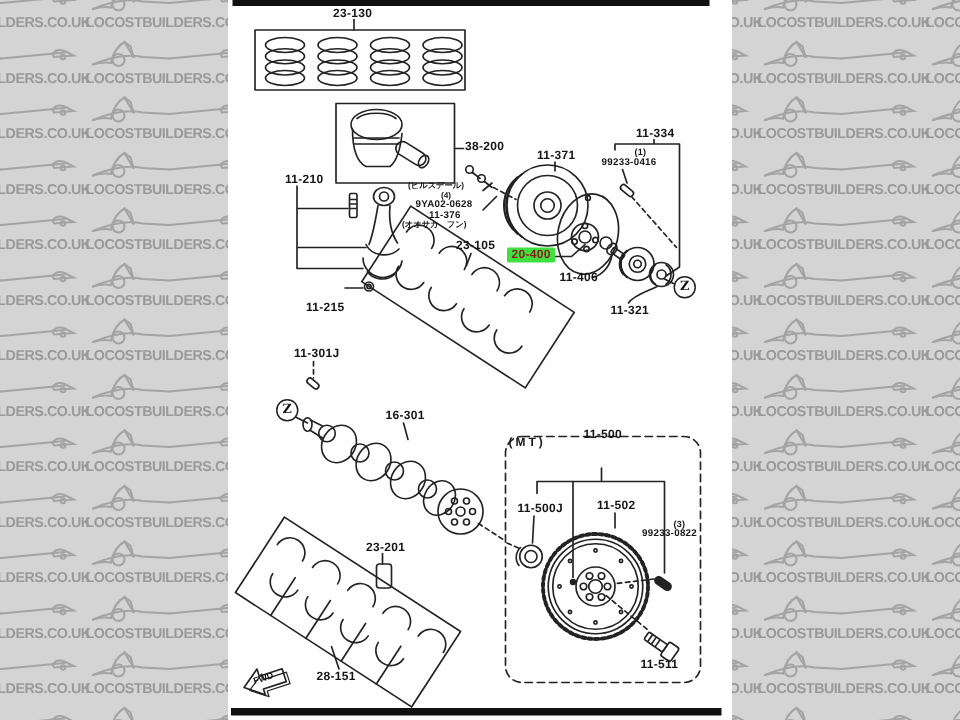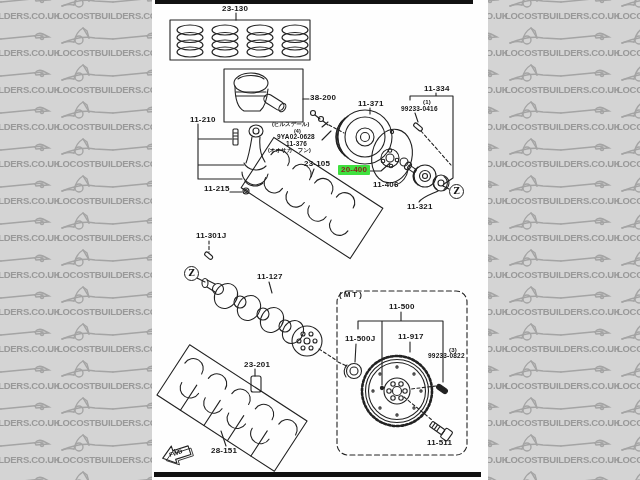--- a/index.html
+++ b/index.html
@@ -1798,46 +1798,46 @@
         <rect x="277" y="427" width="15" height="6" rx="1"></rect>
         <path d="M280 427.5 v5 M283 427.5 v5 M286 427.5 v5"></path>
         <rect x="292" y="424.5" width="8" height="11" rx="1.5"></rect>
       </g>
     </g>
   </svg>
 
   <div class="lbl" style="left:70px;top:5px">23-130</div>
   <div class="lbl" style="left:158px;top:94px">38-200</div>
   <div class="lbl" style="left:38px;top:116px">11-210</div>
-  <div class="lbl" style="left:52px;top:185px">11-215</div>
+  <div class="lbl" style="left:52px;top:201px">11-215</div>
 
   <div class="lbl jp" style="left:120px;top:121px">(ヒルスデール)</div>
   <div class="lbl jp" style="left:142px;top:128px">(4)</div>
   <div class="lbl sm" style="left:125px;top:133px">9YA02-0628</div>
   <div class="lbl sm" style="left:134px;top:140px">11-376</div>
   <div class="lbl jp" style="left:116px;top:147px">(オオサカ　フン)</div>
 
   <div class="lbl" style="left:152px;top:160px">23-105</div>
   <div class="lbl" style="left:206px;top:100px">11-371</div>
   <div class="lbl hl" style="left:186px;top:165px">20-400</div>
   <div class="lbl" style="left:221px;top:181px">11-406</div>
   <div class="lbl" style="left:255px;top:203px">11-321</div>
   <div class="lbl" style="left:272px;top:85px">11-334</div>
   <div class="lbl xs" style="left:271px;top:99px">(1)</div>
   <div class="lbl sm" style="left:249px;top:105px">99233-0416</div>
 
   <div class="lbl" style="left:44px;top:232px">11-301J</div>
-  <div class="lbl" style="left:105px;top:273px">11-127</div>
+  <div class="lbl" style="left:105px;top:273px">16-301</div>
   <div class="lbl" style="left:92px;top:361px">23-201</div>
   <div class="lbl" style="left:59px;top:447px">28-151</div>
 
   <div class="lbl" style="left:187px;top:291px;letter-spacing:2px">(MT)</div>
-  <div class="lbl" style="left:237px;top:303px">11-500</div>
+  <div class="lbl" style="left:237px;top:286px">11-500</div>
   <div class="lbl" style="left:193px;top:335px">11-500J</div>
-  <div class="lbl" style="left:246px;top:333px">11-917</div>
+  <div class="lbl" style="left:246px;top:333px">11-502</div>
   <div class="lbl xs" style="left:297px;top:347px">(3)</div>
   <div class="lbl sm" style="left:276px;top:352px">99233-0822</div>
   <div class="lbl" style="left:275px;top:439px">11-511</div>
 
   <div class="z-badge" style="left:32px;top:266px">Z</div>
   <div class="z-badge" style="left:297px;top:184px">Z</div>
   <div class="fwd" style="left:17px;top:450px">FWD</div>
 </div>
 
 </body></html>

